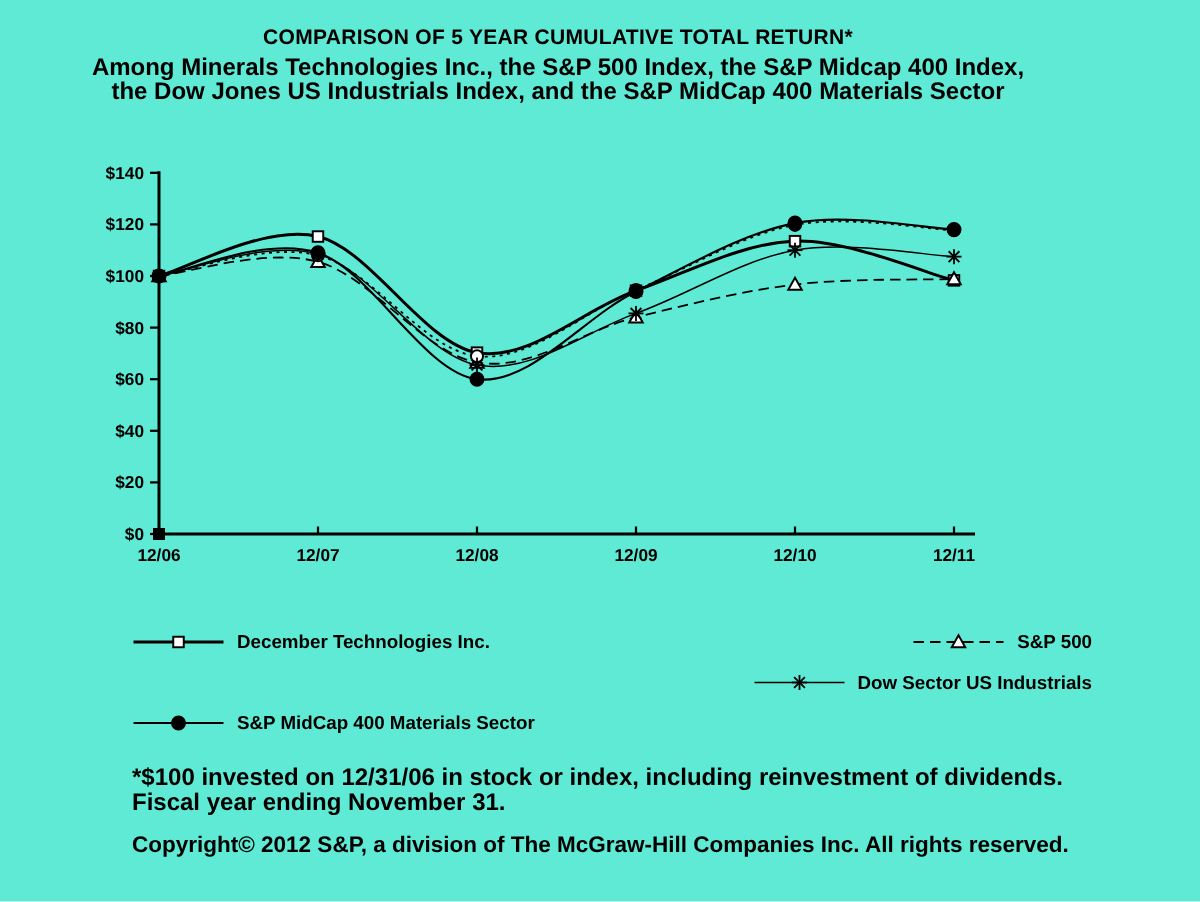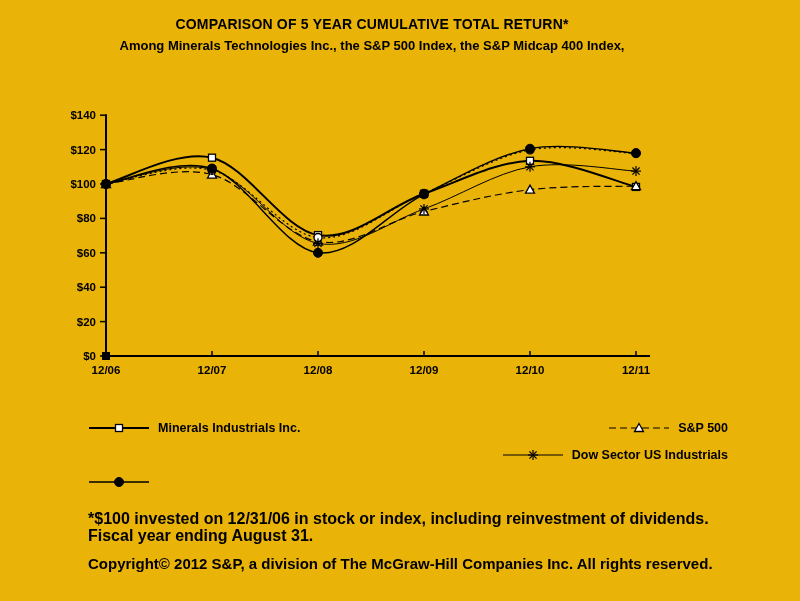--- a/index.html
+++ b/index.html
@@ -1,42 +1,43 @@
 <!DOCTYPE html>
 <html><head>
 <meta charset="utf-8">
 <style>
   html,body{margin:0;padding:0;background:#fff;}
   .page{
-    position:relative;width:800px;height:601px;background:#eab308;overflow:hidden;
+    position:relative;width:800px;height:601px;background:#5eead4;overflow:hidden;
     font-family:"Liberation Sans","DejaVu Sans",sans-serif;color:#000;
   }
   .titleblock{position:absolute;left:0;top:16px;width:744px;text-align:center;}
   .title{font-size:14px;font-weight:bold;letter-spacing:.2px;margin:0 0 6px 0;}
-  .subtitle{font-size:13px;font-weight:bold;margin:0;line-height:16px;}
+  .subtitle{font-size:16px;font-weight:bold;margin:0;line-height:16px;}
   #chart-svg{position:absolute;left:0;top:0;width:800px;height:601px;}
   .legend{position:absolute;left:88px;top:414px;width:640px;}
   .legend-row{display:flex;height:27px;align-items:center;}
   .legend-cell{display:flex;align-items:center;}
   .legend-cell.left{width:337px;}
   .legend-cell.right{flex:1;justify-content:flex-end;}
   .legend-swatch{width:62px;height:14px;flex:0 0 62px;margin-right:8px;}
   .legend-label{font-size:12.5px;font-weight:bold;white-space:nowrap;}
   .footnotes{position:absolute;left:88px;top:510px;font-size:16px;font-weight:bold;line-height:17px;}
   .copyright{position:absolute;left:88px;top:556px;font-size:15px;font-weight:bold;line-height:16px;}
   svg text{font-family:"Liberation Sans","DejaVu Sans",sans-serif;font-weight:bold;fill:#000;}
 </style>
 </head>
 <body>
 
 <div class="page">
 
   <div class="titleblock">
     <div class="title">COMPARISON OF 5 YEAR CUMULATIVE TOTAL RETURN*</div>
     <div class="subtitle">Among Minerals Technologies Inc., the S&amp;P 500 Index, the S&amp;P Midcap 400 Index,</div>
+    <div class="subtitle">the Dow Jones US Industrials Index, and the S&amp;P MidCap 400 Materials Sector</div>
   </div>
 
   <svg id="chart-svg" viewBox="0 0 800 601">
       <line x1="106" y1="114.20000000000002" x2="106" y2="356" stroke="#000000" stroke-width="2"></line>
       <line x1="105" y1="356" x2="650" y2="356" stroke="#000000" stroke-width="2"></line>
       <line x1="100" y1="356" x2="106" y2="356" stroke="#000000" stroke-width="1.5"></line>
       <text x="96" y="360" text-anchor="end" font-size="11.5">$0</text>
       <line x1="100" y1="321.6" x2="106" y2="321.6" stroke="#000000" stroke-width="1.5"></line>
       <text x="96" y="325.6" text-anchor="end" font-size="11.5">$20</text>
       <line x1="100" y1="287.2" x2="106" y2="287.2" stroke="#000000" stroke-width="1.5"></line>
@@ -136,21 +137,21 @@
 
   <div class="legend" id="legend">
       <div class="legend-row">
         <div class="legend-cell left">
           <svg viewBox="0 0 62 14" class="legend-swatch">
             <line x1="1" y1="7" x2="61" y2="7" stroke="#000000" stroke-width="2" stroke-dasharray="none"></line>
             <g>
               <rect x="27.5" y="3.5" width="7" height="7" fill="#fff" stroke="#000000" stroke-width="1.3"></rect>
             </g>
           </svg>
-          <span class="legend-label">Minerals Industrials Inc.</span>
+          <span class="legend-label">December Technologies Inc.</span>
         </div>
         <div class="legend-cell right">
           <svg viewBox="0 0 62 14" class="legend-swatch">
             <line x1="1" y1="7" x2="61" y2="7" stroke="#000000" stroke-width="1.2" stroke-dasharray="7,4"></line>
             <g>
               <polygon points="31,2.5 35.5,10.5 26.5,10.5" fill="#fff" stroke="#000000" stroke-width="1.3"></polygon>
             </g>
           </svg>
           <span class="legend-label">S&amp;P 500</span>
         </div>
@@ -170,27 +171,28 @@
         </div>
       </div>
       <div class="legend-row">
         <div class="legend-cell left">
           <svg viewBox="0 0 62 14" class="legend-swatch">
             <line x1="1" y1="7" x2="61" y2="7" stroke="#000000" stroke-width="1.4" stroke-dasharray="none"></line>
             <g>
               <circle cx="31" cy="7" r="4.5" fill="#000000" stroke="#000000"></circle>
             </g>
           </svg>
+          <span class="legend-label">S&amp;P MidCap 400 Materials Sector</span>
         </div>
         <div class="legend-cell right"></div>
       </div>
     </div>
 
   <div class="footnotes">
     <div>*$100 invested on 12/31/06 in stock or index, including reinvestment of dividends.</div>
-    <div>Fiscal year ending August 31.</div>
+    <div>Fiscal year ending November 31.</div>
   </div>
 
   <div class="copyright">
     <div>Copyright© 2012 S&amp;P, a division of The McGraw-Hill Companies Inc. All rights reserved.</div>
   </div>
 
 </div>
 
 </body></html>

